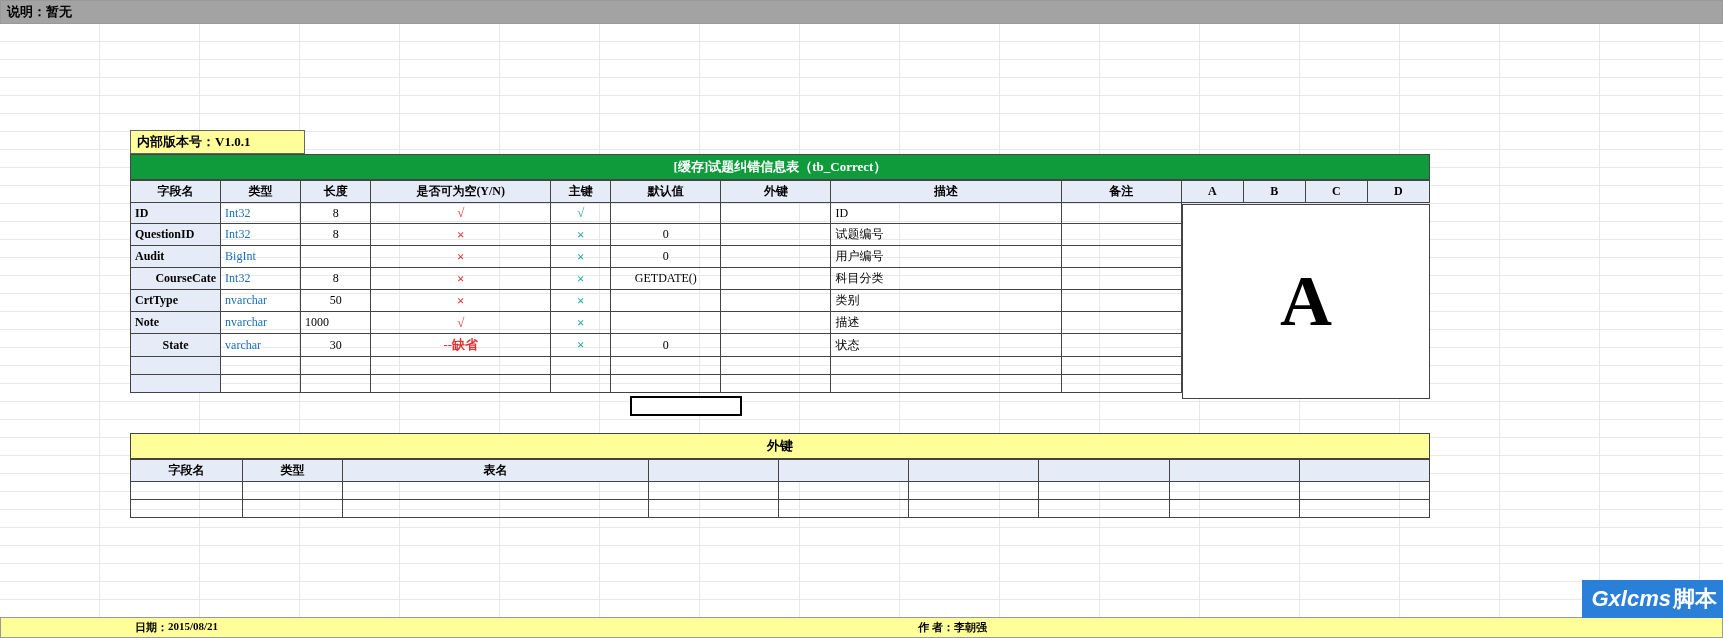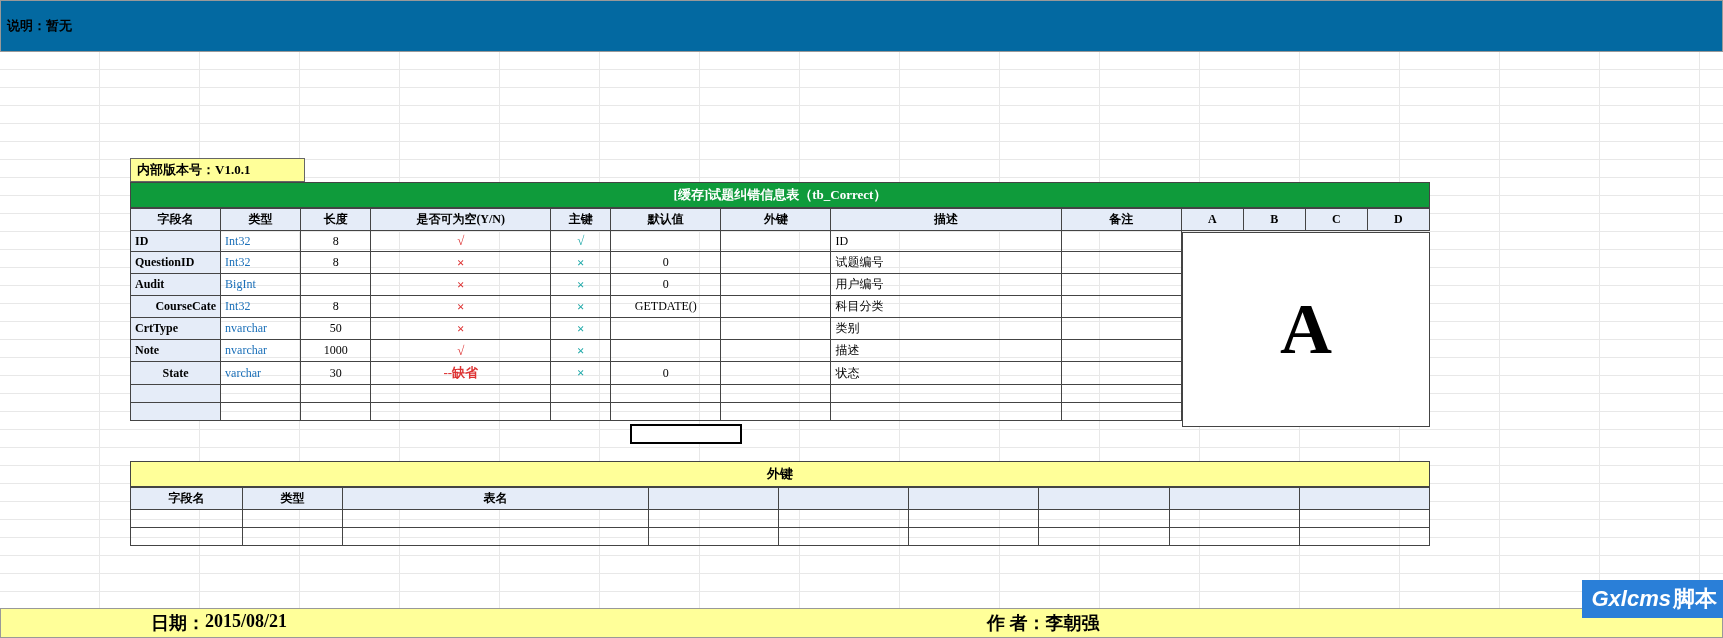--- a/index.html
+++ b/index.html
@@ -4,23 +4,23 @@
 <style>
   * { box-sizing: border-box; }
   html, body {
     margin: 0; padding: 0;
     font-family: "SimSun", "宋体", serif;
     font-size: 12px;
     background: #fff;
     width: 1723px;
   }
   .top-bar {
-    background: #0369a1;
+    background: #a3a3a3;
     border: 1px solid #999;
-    padding: 16px 6px;
+    padding: 2px 6px;
     display: flex;
     font-weight: bold;
     font-size: 13px;
   }
   .spreadsheet-grid {
     position: relative;
     width: 1723px;
     height: 620px;
   }
   .faint-grid {
@@ -133,24 +133,24 @@
     font-weight: bold;
     text-align: center;
   }
   .footer-bar {
     position: fixed;
     bottom: 0;
     left: 0;
     width: 1723px;
     background: #ffff99;
     border: 1px solid #999;
-    padding: 2px 20px;
+    padding: 2px 4px;
     display: flex;
     font-weight: bold;
-    font-size: 18px;
+    font-size: 11px;
   }
   .footer-gap { flex: 0 0 130px; }
   .watermark {
     position: fixed;
     right: 0;
     bottom: 20px;
     background: #2a7fd8;
     color: #fff;
     font-family: Arial, sans-serif;
     font-weight: bold;
@@ -266,21 +266,21 @@
               <td style="text-align:center"><span class="red-mark">×</span></td>
               <td style="text-align:center"><span class="blue-mark">×</span></td>
               <td style="text-align:center"></td>
               <td style="text-align:center"></td>
               <td>类别</td>
               <td></td>
             </tr>
             <tr>
               <th style="text-align:left">Note</th>
               <td class="type-link">nvarchar</td>
-              <td style="text-align:center">1000</td>
+              <td style="text-align:left">1000</td>
               <td style="text-align:center"><span class="red-mark">√</span></td>
               <td style="text-align:center"><span class="blue-mark">×</span></td>
               <td style="text-align:center"></td>
               <td style="text-align:center"></td>
               <td>描述</td>
               <td></td>
             </tr>
             <tr>
               <th style="text-align:center">State</th>
               <td class="type-link">varchar</td>

